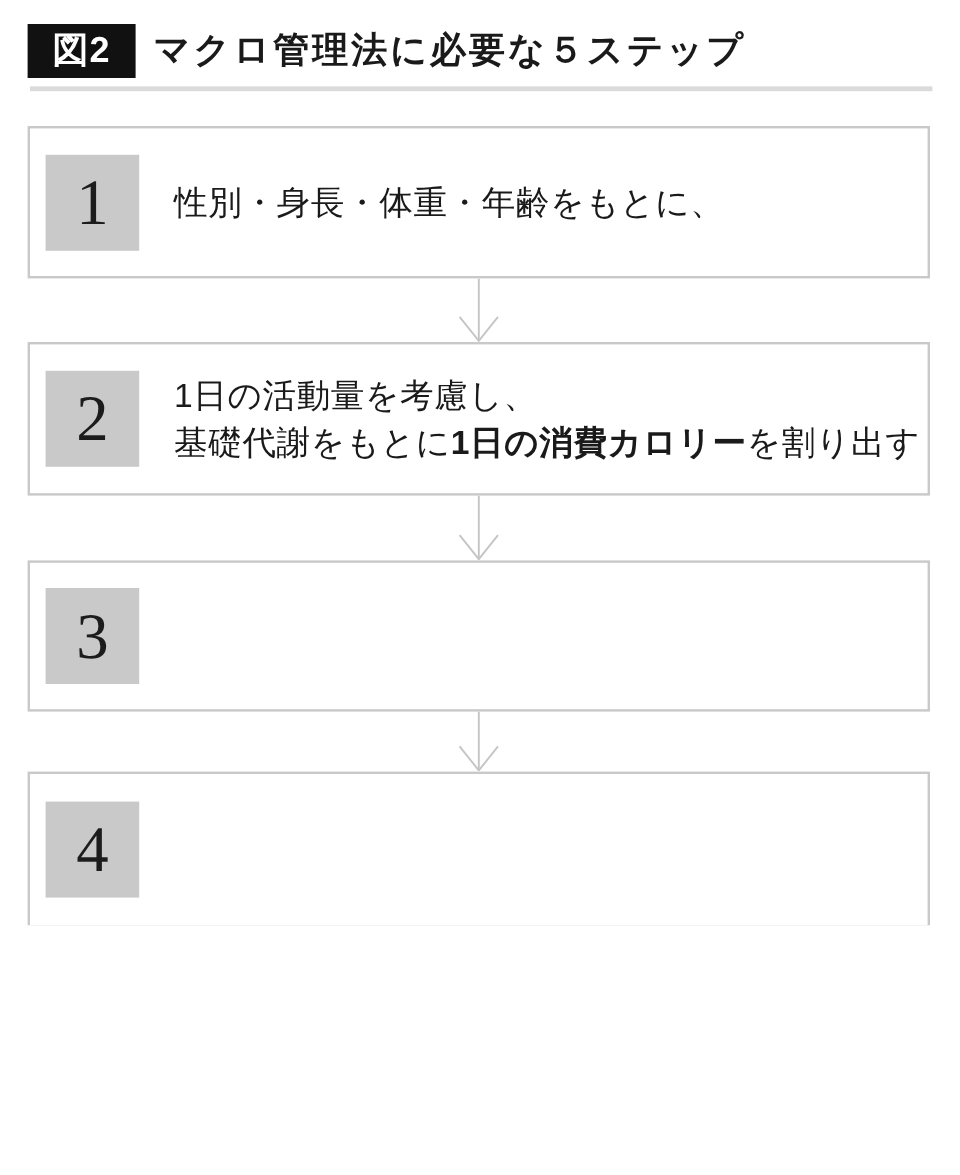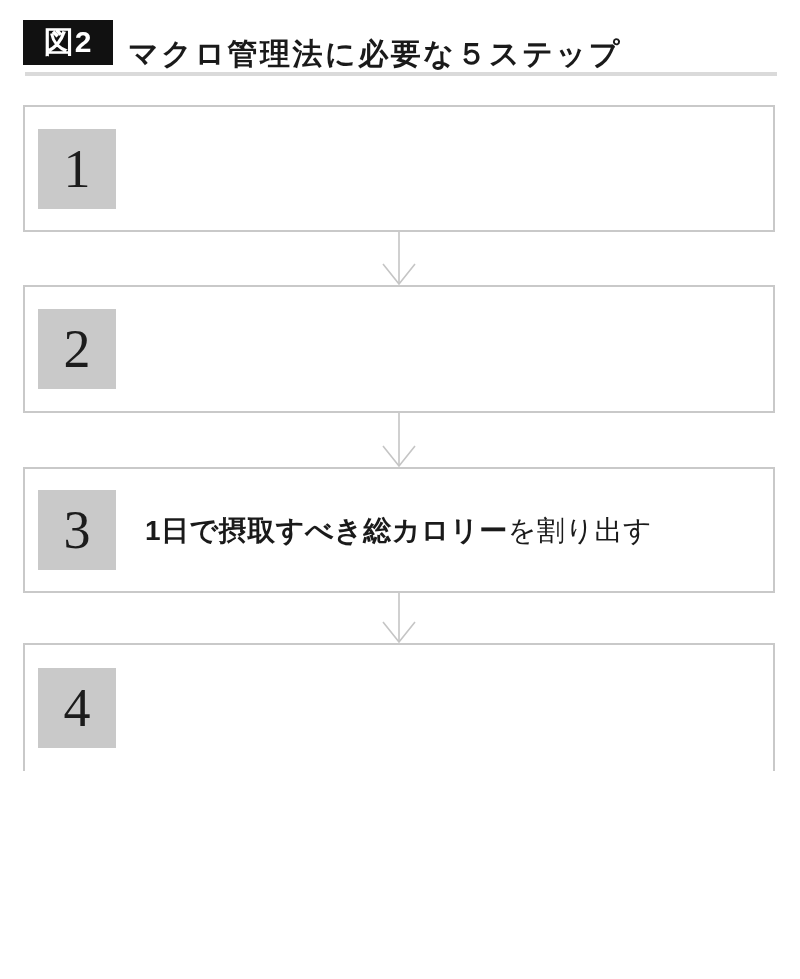--- a/index.html
+++ b/index.html
@@ -23,21 +23,21 @@
   
   .fig-label{
     position:absolute;left:23px;top:20px;
     width:90px;height:45px;
     background:var(--label-bg);color:var(--label-text);
     font-size:30px;font-weight:bold;
     display:flex;align-items:center;justify-content:center;
     letter-spacing:1px;
   }
   .fig-title{
-    position:absolute;left:128px;top:32px;height:45px;
+    position:absolute;left:128px;top:20px;height:45px;
     margin:0;display:flex;align-items:center;
     font-size:30px;font-weight:bold;color:var(--text);
     letter-spacing:2.5px;white-space:nowrap;text-align:center;
   }
   .rule{
     position:absolute;left:25px;top:72px;
     width:752px;height:4px;background:var(--rule);
   }
   
   .step{
@@ -83,45 +83,49 @@
 
 <div class="page">
 
   <div class="fig-label">図2</div>
   <h1 class="fig-title">マクロ管理法に必要な５ステップ</h1>
   <div class="rule"></div>
 
   <div class="step s1">
     <div class="num">1</div>
     <div class="txt">
+      <div><span>性別・身長・体重・年齢をもとに、</span></div>
     </div>
   </div>
 
   <div class="arrow a1">
     <svg width="36" height="53" viewBox="0 0 36 53" fill="none" stroke="currentColor" stroke-width="1.6">
       <line x1="18" y1="0" x2="18" y2="52"></line>
       <polyline points="2,32 18,52 34,32"></polyline>
     </svg>
   </div>
 
   <div class="step s2">
     <div class="num">2</div>
+    <div class="txt">
+      <div><span>1日の活動量を考慮し、</span></div>
+      <div><span>基礎代謝をもとに</span><span class="b">1日の消費カロリー</span><span>を割り出す</span></div>
+    </div>
   </div>
 
   <div class="arrow a2">
     <svg width="36" height="54" viewBox="0 0 36 54" fill="none" stroke="currentColor" stroke-width="1.6">
       <line x1="18" y1="0" x2="18" y2="53"></line>
       <polyline points="2,33 18,53 34,33"></polyline>
     </svg>
   </div>
 
   <div class="step s3">
     <div class="num">3</div>
     <div class="txt">
-      <div><span class="b">1日で摂取すべき総カロリー</span><span>を割り出す</span></div>
     </div>
   </div>
 
   <div class="arrow a3">
     <svg width="36" height="50" viewBox="0 0 36 50" fill="none" stroke="currentColor" stroke-width="1.6">
       <line x1="18" y1="0" x2="18" y2="49"></line>
       <polyline points="2,29 18,49 34,29"></polyline>
     </svg>
   </div>
 

